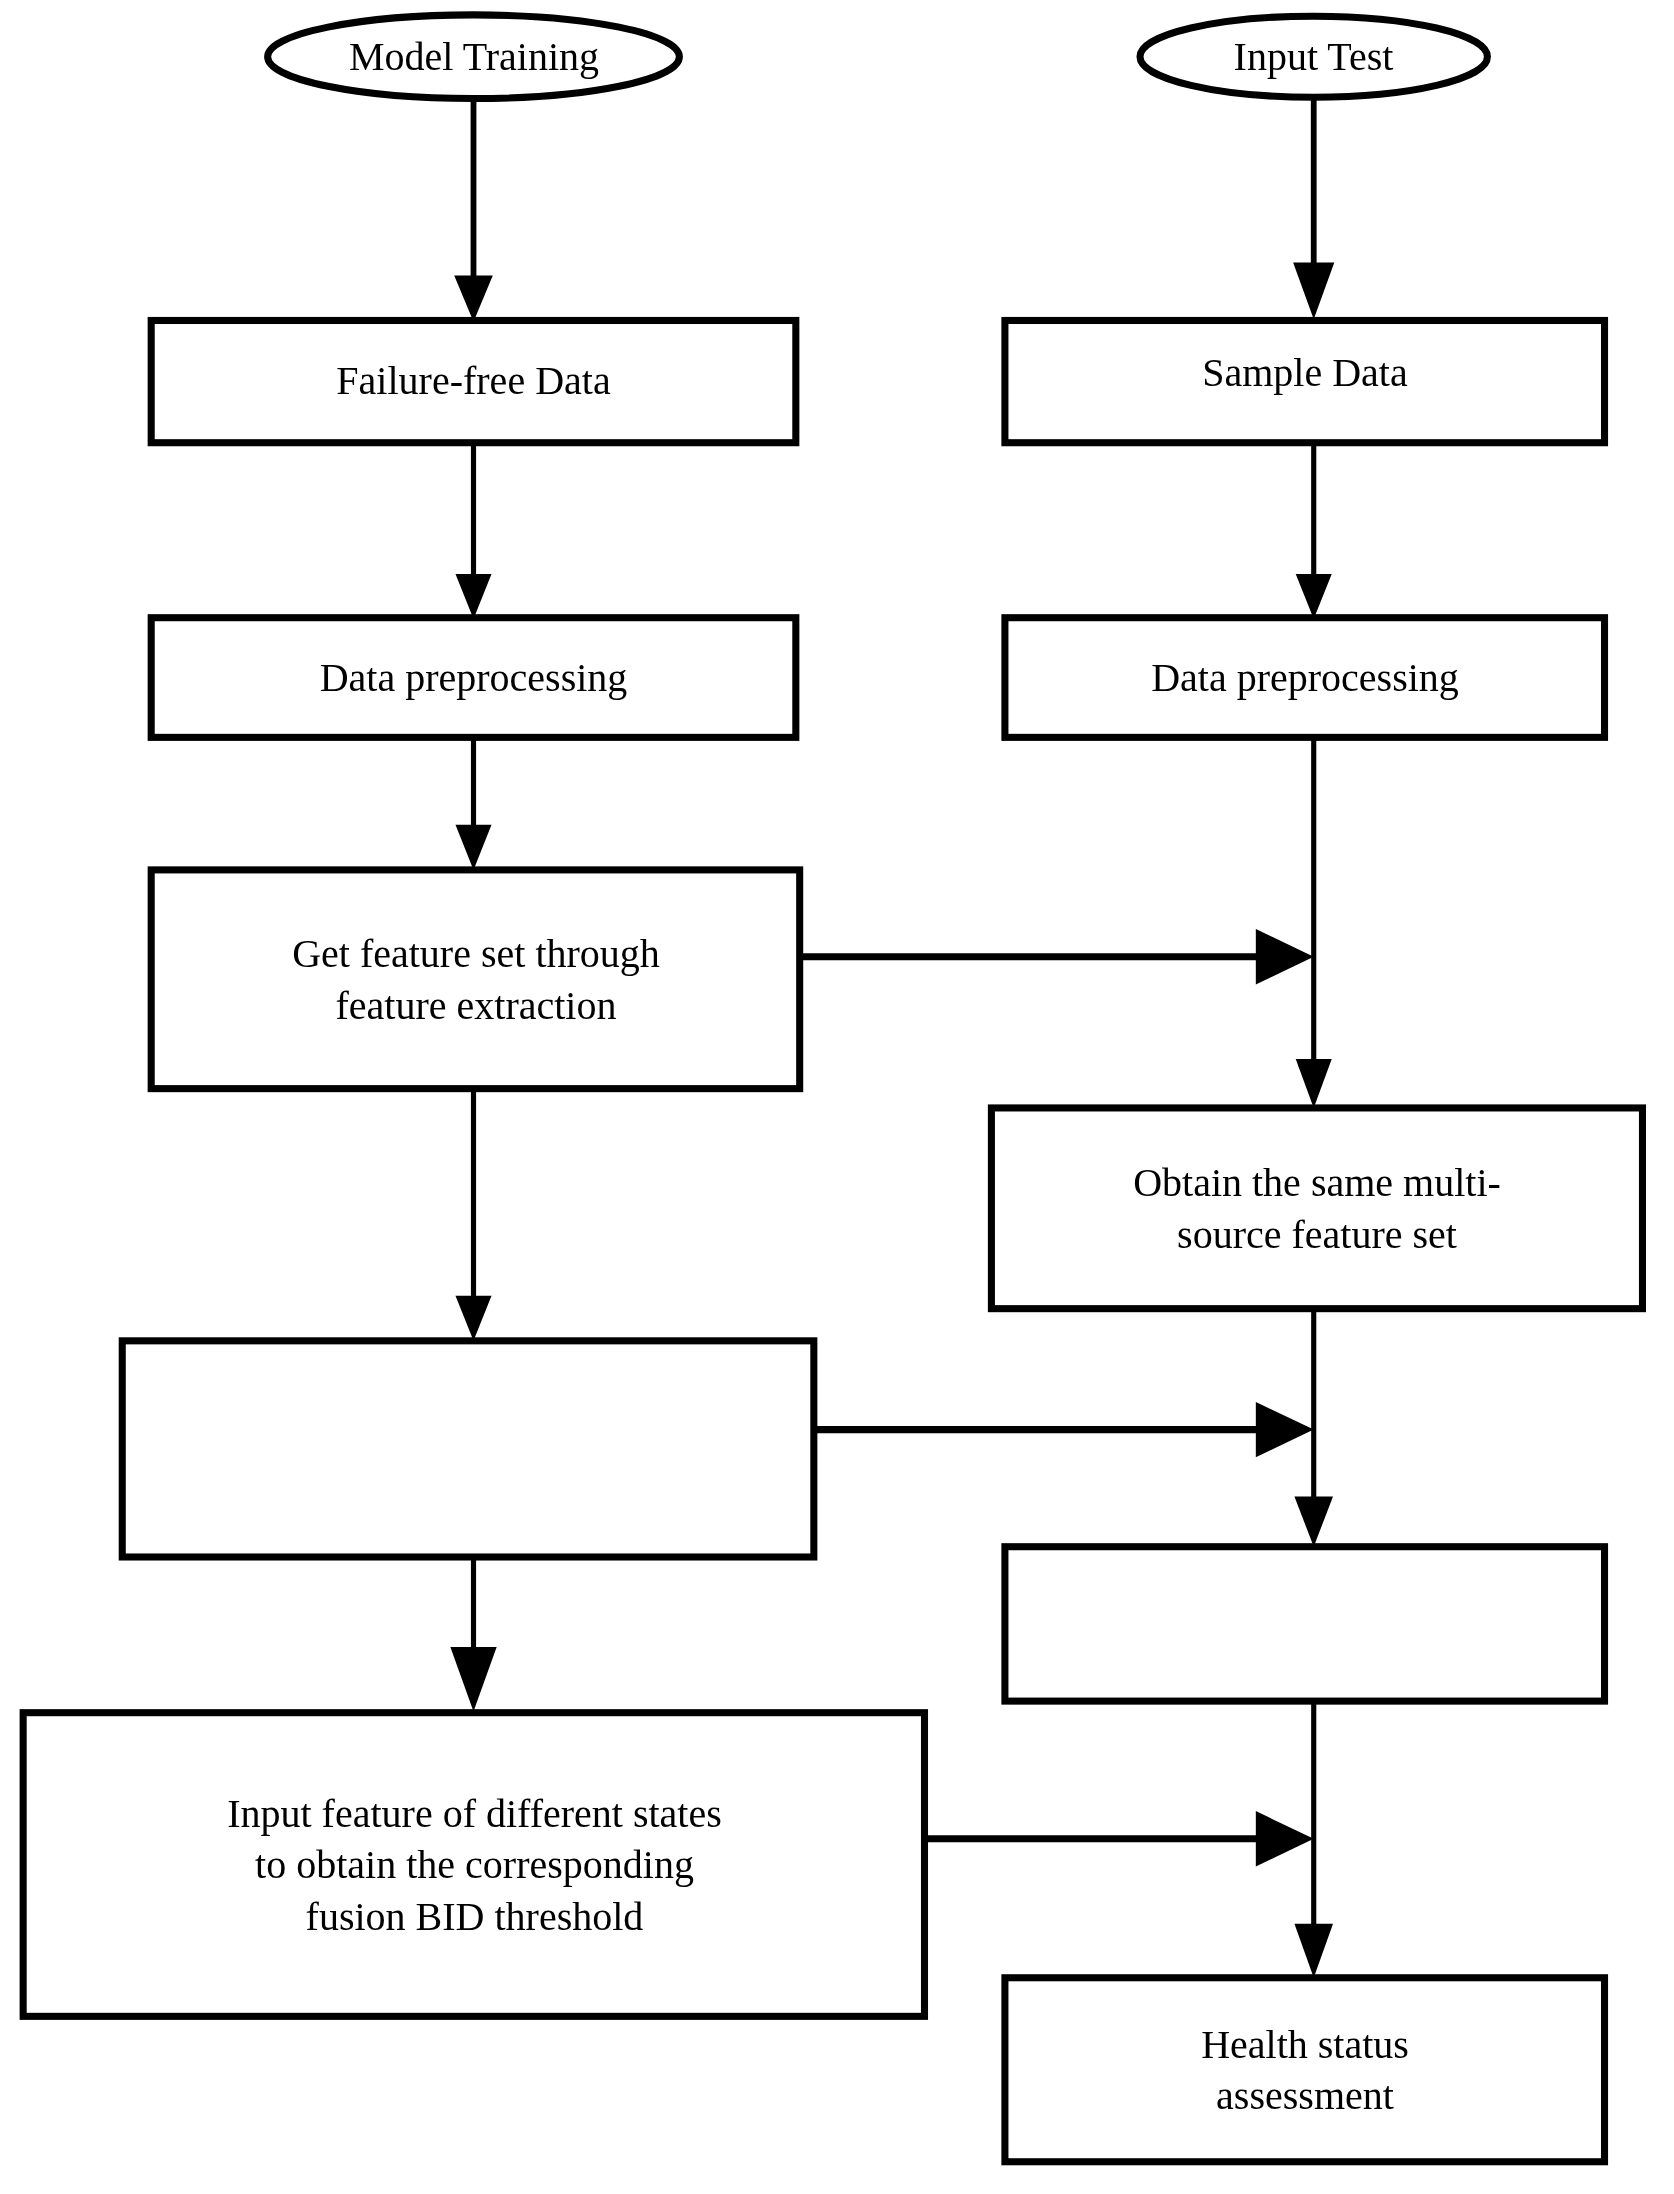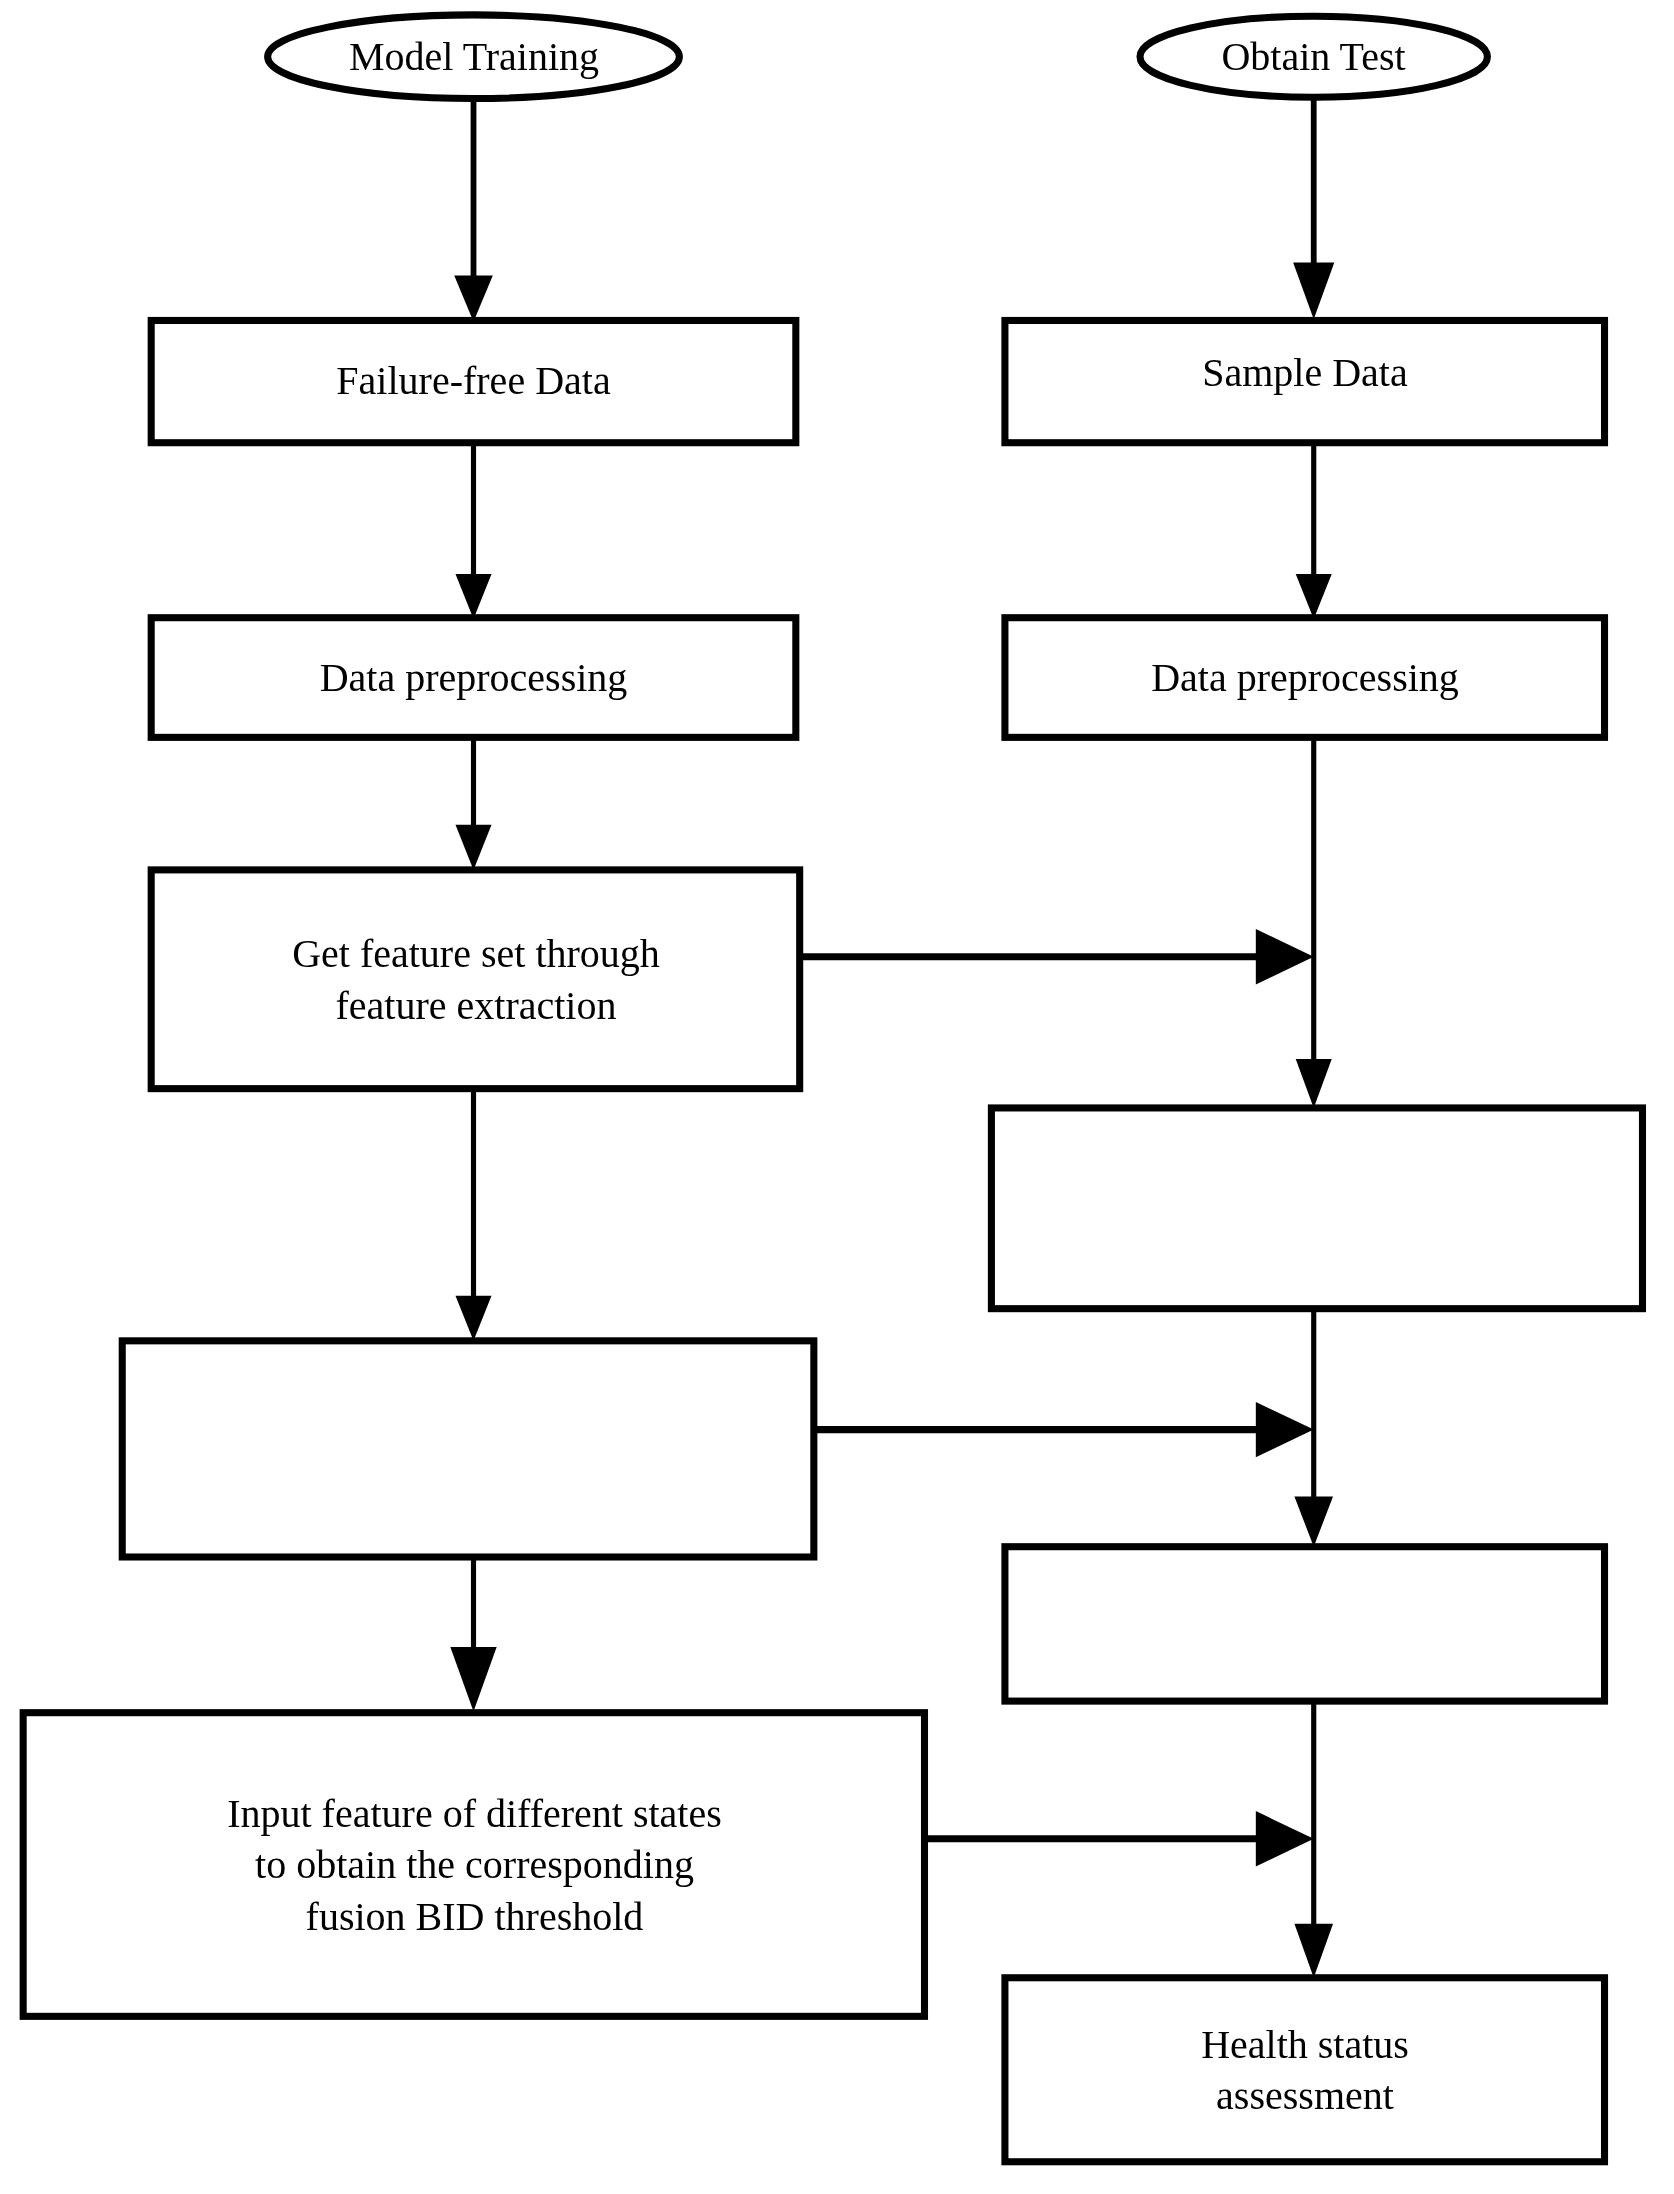--- a/index.html
+++ b/index.html
@@ -133,25 +133,27 @@
   <div class="node-label lbl-md" style="left:151px; top:618px; width:645px; height:120px;">Data preprocessing</div>
 
   <div class="node-label lbl-md" style="left:158px; top:870px; width:636px; height:219px;">Get feature set through
 feature extraction</div>
 
 
   <div class="node-label lbl-md" style="left:30px; top:1713px; width:889px; height:304px;">Input feature of different states
 to obtain the corresponding
 fusion BID threshold</div>
 
-  <div class="node-label lbl-md" style="left:1140px; top:15px; width:347px; height:84px;">Obtain Test</div>
+  <div class="node-label lbl-md" style="left:1140px; top:15px; width:347px; height:84px;">Input Test</div>
 
   <div class="node-label lbl-md" style="left:1005px; top:312px; width:600px; height:122px;">Sample Data</div>
 
   <div class="node-label lbl-md" style="left:1005px; top:618px; width:600px; height:120px;">Data preprocessing</div>
 
+  <div class="node-label lbl-md" style="left:998px; top:1108px; width:638px; height:201px;">Obtain the same multi-
+source feature set</div>
 
 
   <div class="node-label lbl-md" style="left:1005px; top:1978px; width:600px; height:184px;">Health status
 assessment</div>
 
 </div>
 
 
 </body></html>

